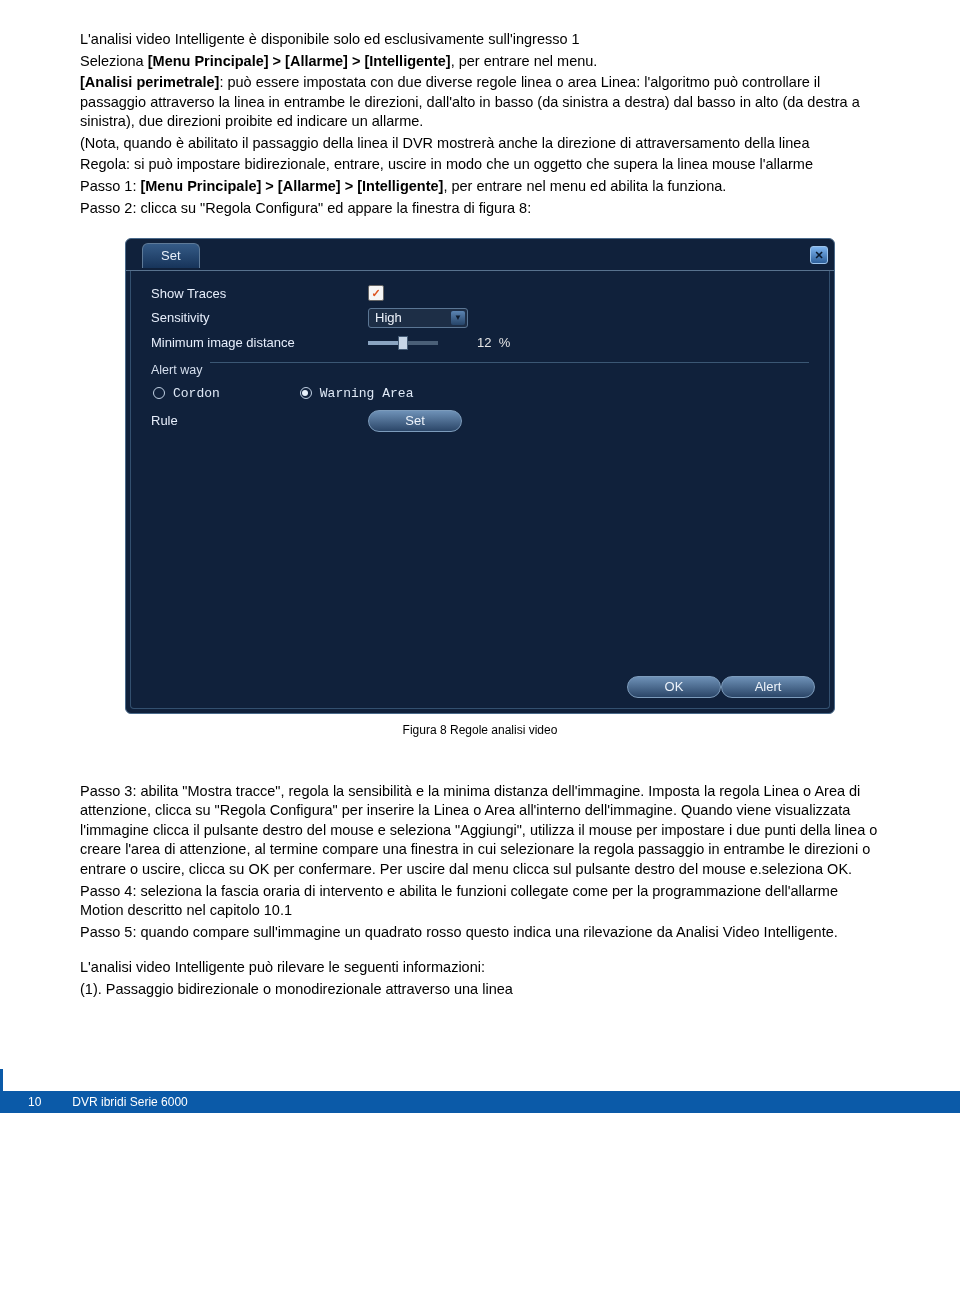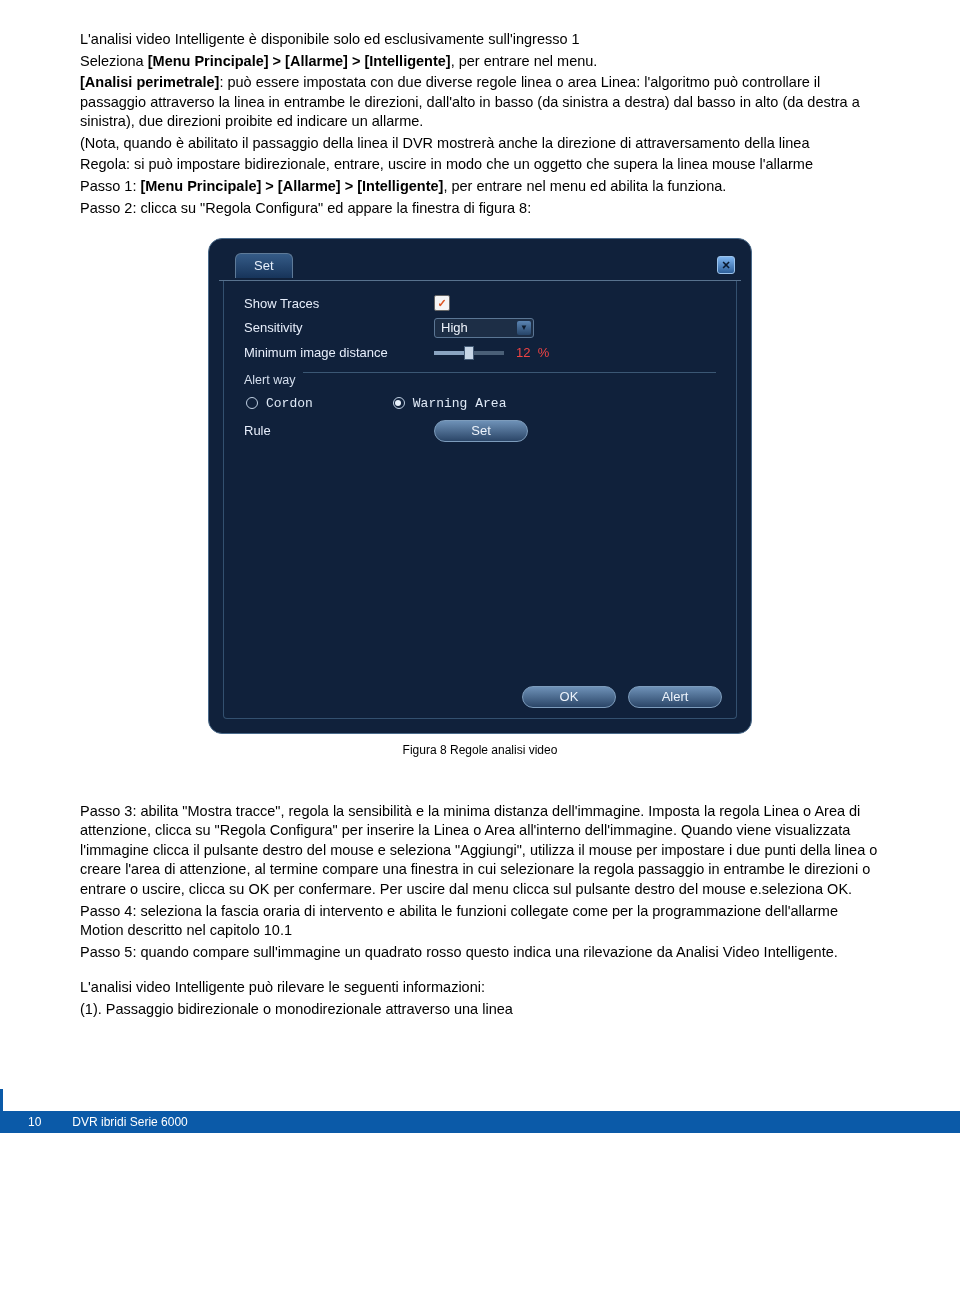--- a/index.html
+++ b/index.html
@@ -11,28 +11,28 @@
     line-height: 1.35;
     color: #000;
   }
   .page {
     padding: 30px 80px 0 80px;
   }
   .bodytext { margin-bottom: 2px; }
   .bold-span { font-weight: bold; }
   .fig-wrap { text-align: center; margin: 20px 0 14px 0; }
   .dvr-window {
-    width: 544px;
+    width: 710px;
     margin: 0 auto;
     border: 1px solid #4a6a8a;
-    border-radius: 14px;
+    border-radius: 6px;
     background: #10213b;
     font-size: 13px;
     color: #dfe9f6;
-    padding: 10px;
+    padding: 0;
     overflow: hidden;
     text-align: left;
   }
   .dvr-titlebar {
     display: flex; align-items: center; justify-content: space-between;
     padding: 4px 6px 2px 6px;
     border-bottom: 1px solid #58728e;
   }
   .tab {
     background: linear-gradient(#355b87, #17345a);
@@ -54,21 +54,21 @@
   }
   .dvr-body {
     padding: 14px 20px 12px 20px;
     border: 1px solid #33506f;
     border-top: none;
     margin: 0 4px 4px 4px;
     border-radius: 0 0 4px 4px;
     min-height: 438px;
     position: relative;
   }
-  .dvr-row { display: flex; align-items: center; margin-bottom: 6px; }
+  .dvr-row { display: flex; align-items: center; margin-bottom: 6px; gap: 27px; }
   .dvr-label { width: 190px; color: #e7eefb; }
   .dvr-check {
     width: 16px; height: 16px;
     background: #f5f5f5;
     border: 1px solid #666;
     border-radius: 2px;
     display: flex; align-items: center; justify-content: center;
     color: #d52; font-size: 11px; font-weight: bold;
   }
   .dvr-select {
@@ -85,40 +85,40 @@
     width: 14px; height: 14px;
     background: linear-gradient(#5b84b2, #264468);
     border-radius: 2px;
     display: flex; align-items: center; justify-content: center;
     font-size: 8px; color: #0d1b2e;
   }
   .slider { display: flex; align-items: center; gap: 0; }
   .slider-track { height: 4px; background: #8aa4c1; width: 30px; }
   .slider-track.right { background:#4a5f77; width:30px; }
   .slider-thumb { width: 10px; height: 14px; background: #c7d6e7; border: 1px solid #445b76; }
-  .slider-val { margin-left: 12px; color: #ef4444; }
+  .slider-val { margin-left: 12px; color: #e5e5e5; }
   .group-legend { font-size: 12.5px; color: #d5dfee; margin: 10px 0 6px 0; display:flex; }
   .group-legend .line { flex:1; height:1px; background:#3b5774; margin-left:8px; }
   .radio-row { display: flex; align-items: center; gap: 50px; margin-bottom: 8px; padding-left: 2px; font-family: Liberation Mono, monospace;}
   .radio-item { display: flex; align-items: center; gap: 8px; }
   .radio { width: 12px; height: 12px; border: 1.5px solid #c0d0e3; border-radius: 50%; position: relative; }
   .radio.checked::after { content:""; width:6px; height:6px; background:#e8f1fb; border-radius:50%; position:absolute; top:1.5px; left:1.5px;}
   .dvr-btn {
     display: inline-flex; align-items: center; justify-content: center;
     min-width: 94px; height: 22px;
     background: linear-gradient(#6e91b7, #2b4668);
     border: 1px solid #7d9cbc;
     border-radius: 11px;
     color: #edf3fb;
     font-size: 13px;
     cursor: pointer;
   }
   .dvr-footer {
     position: absolute; right: 14px; bottom: 10px;
-    display: flex; gap: 12px;
+    display: flex; 
   }
   .caption {
     font-size: 12px;
     margin: 8px 0 10px 0;
   }
   .page-footer {
     margin-top: 70px;
     height: 44px;
     background: linear-gradient(to right, #0b5aa8 0, #0b5aa8 3px, transparent 3px);
     border-top: 1px solid #fff;

